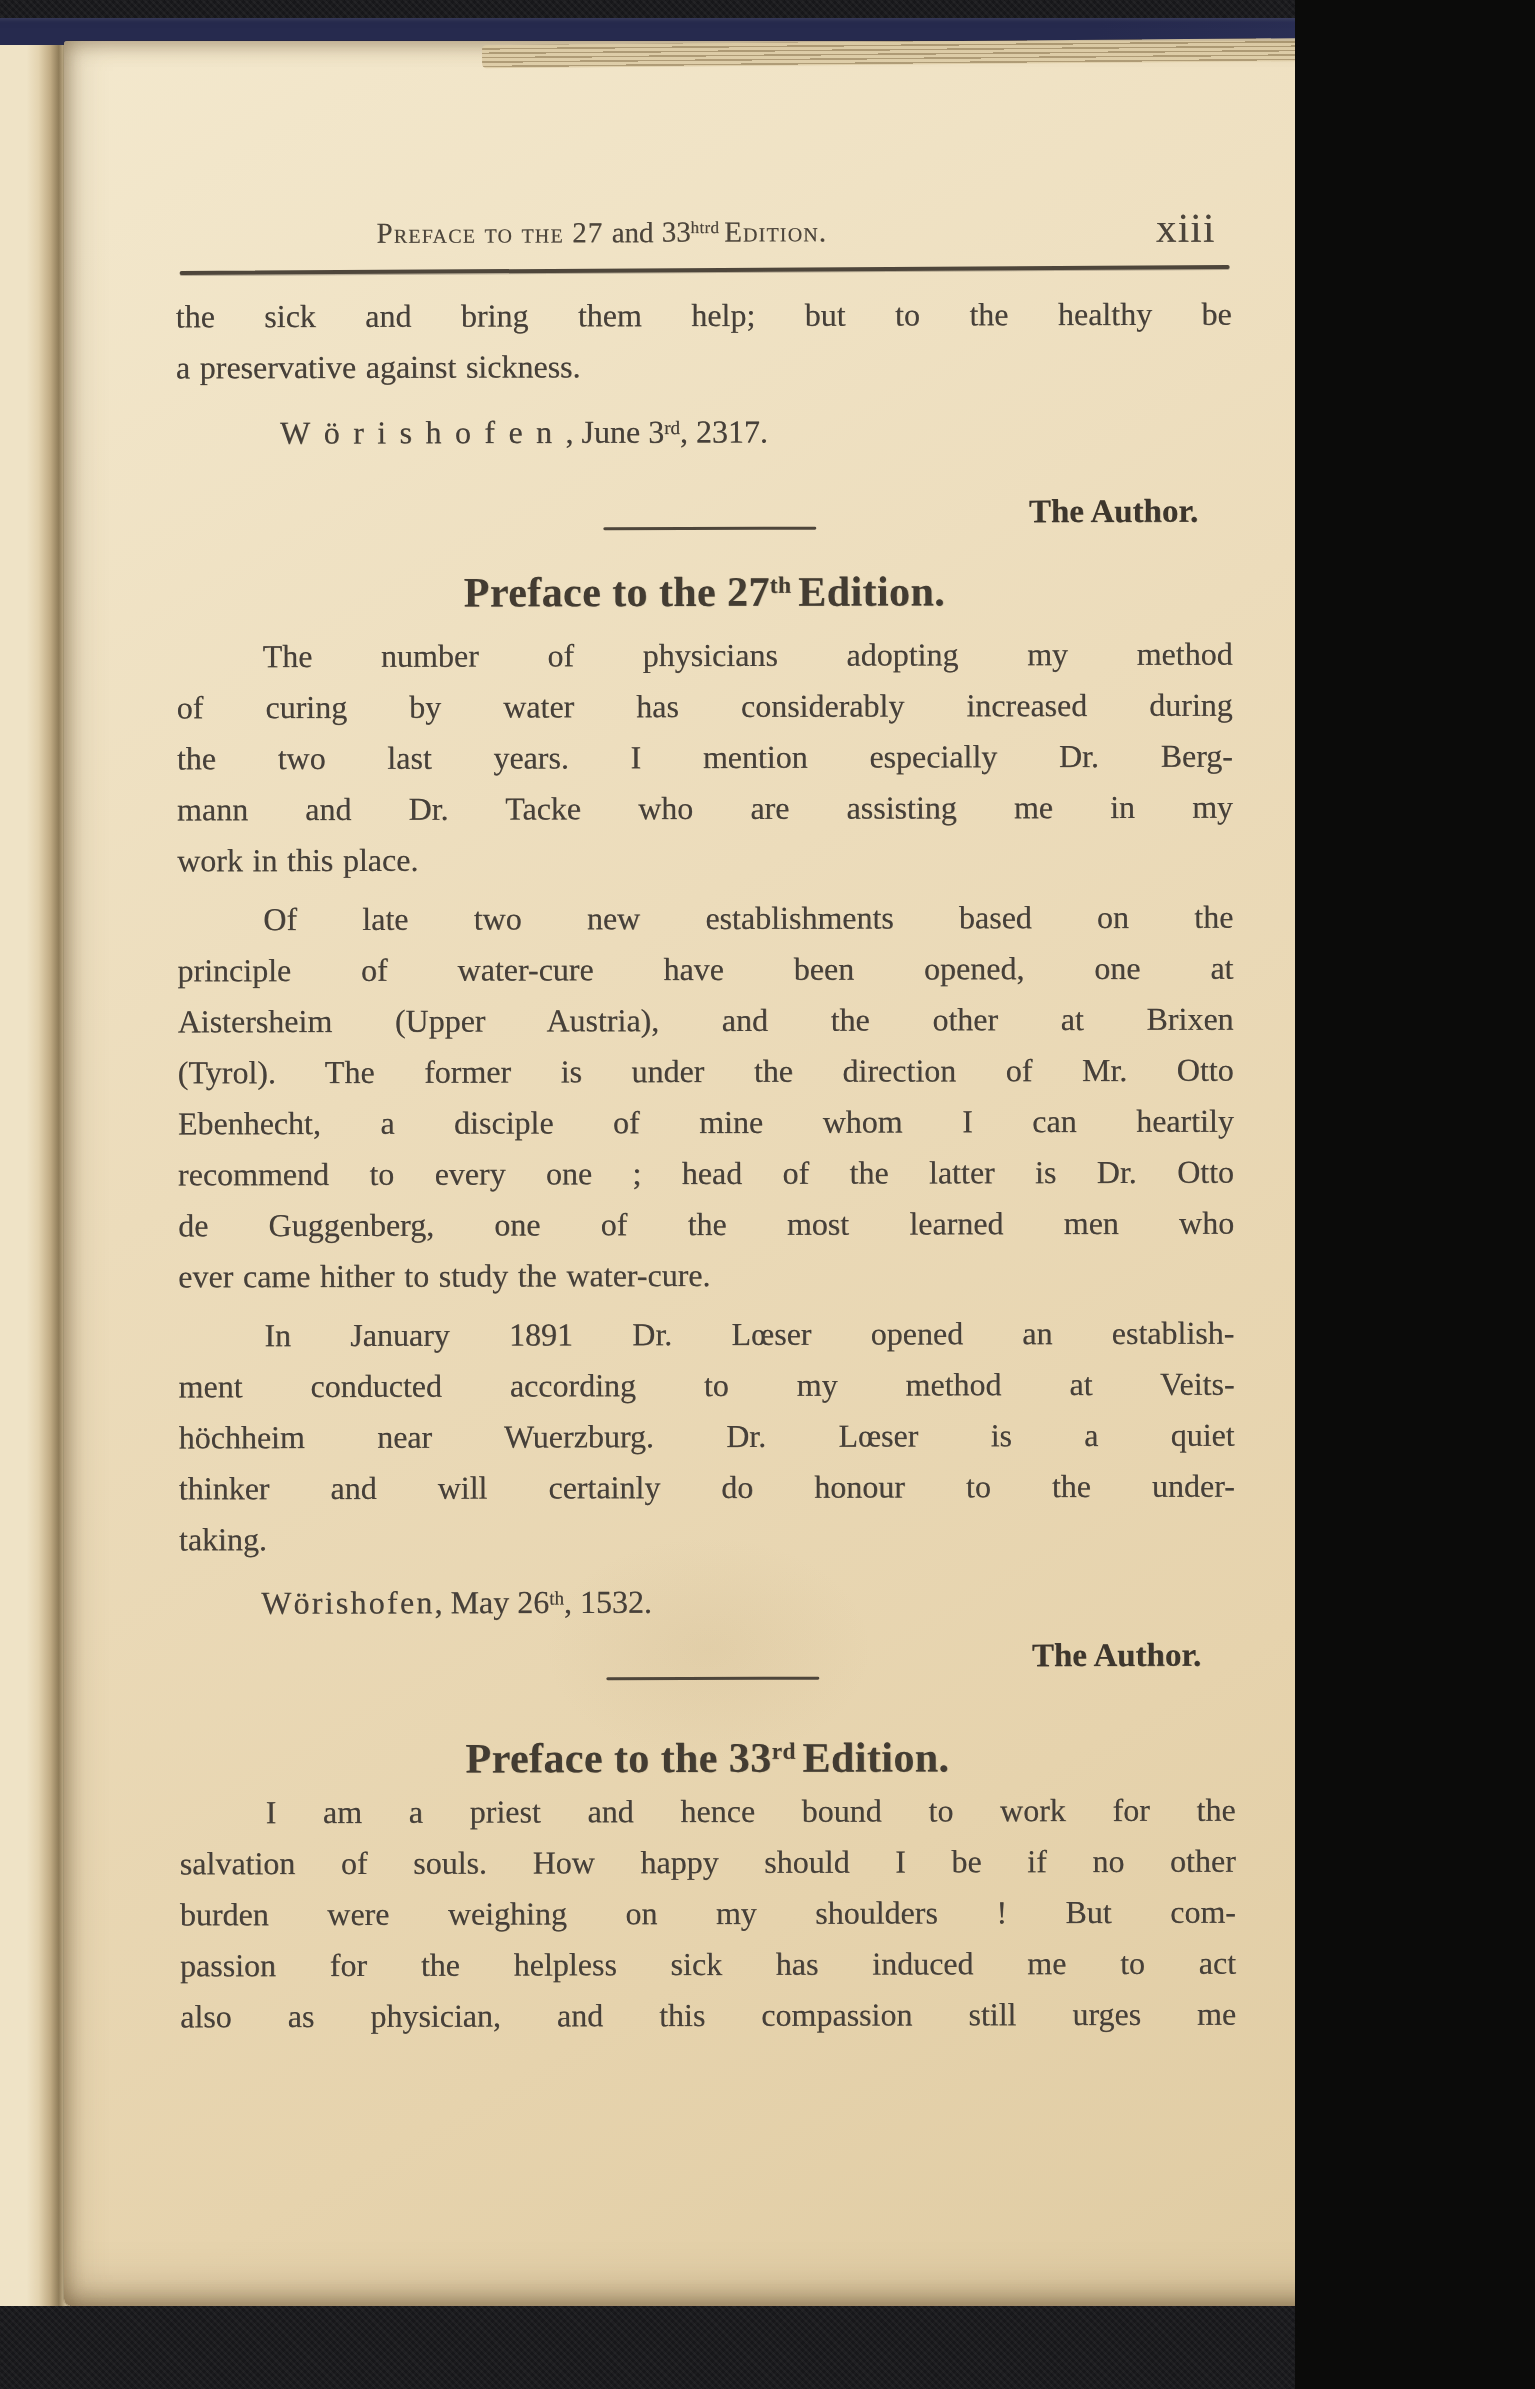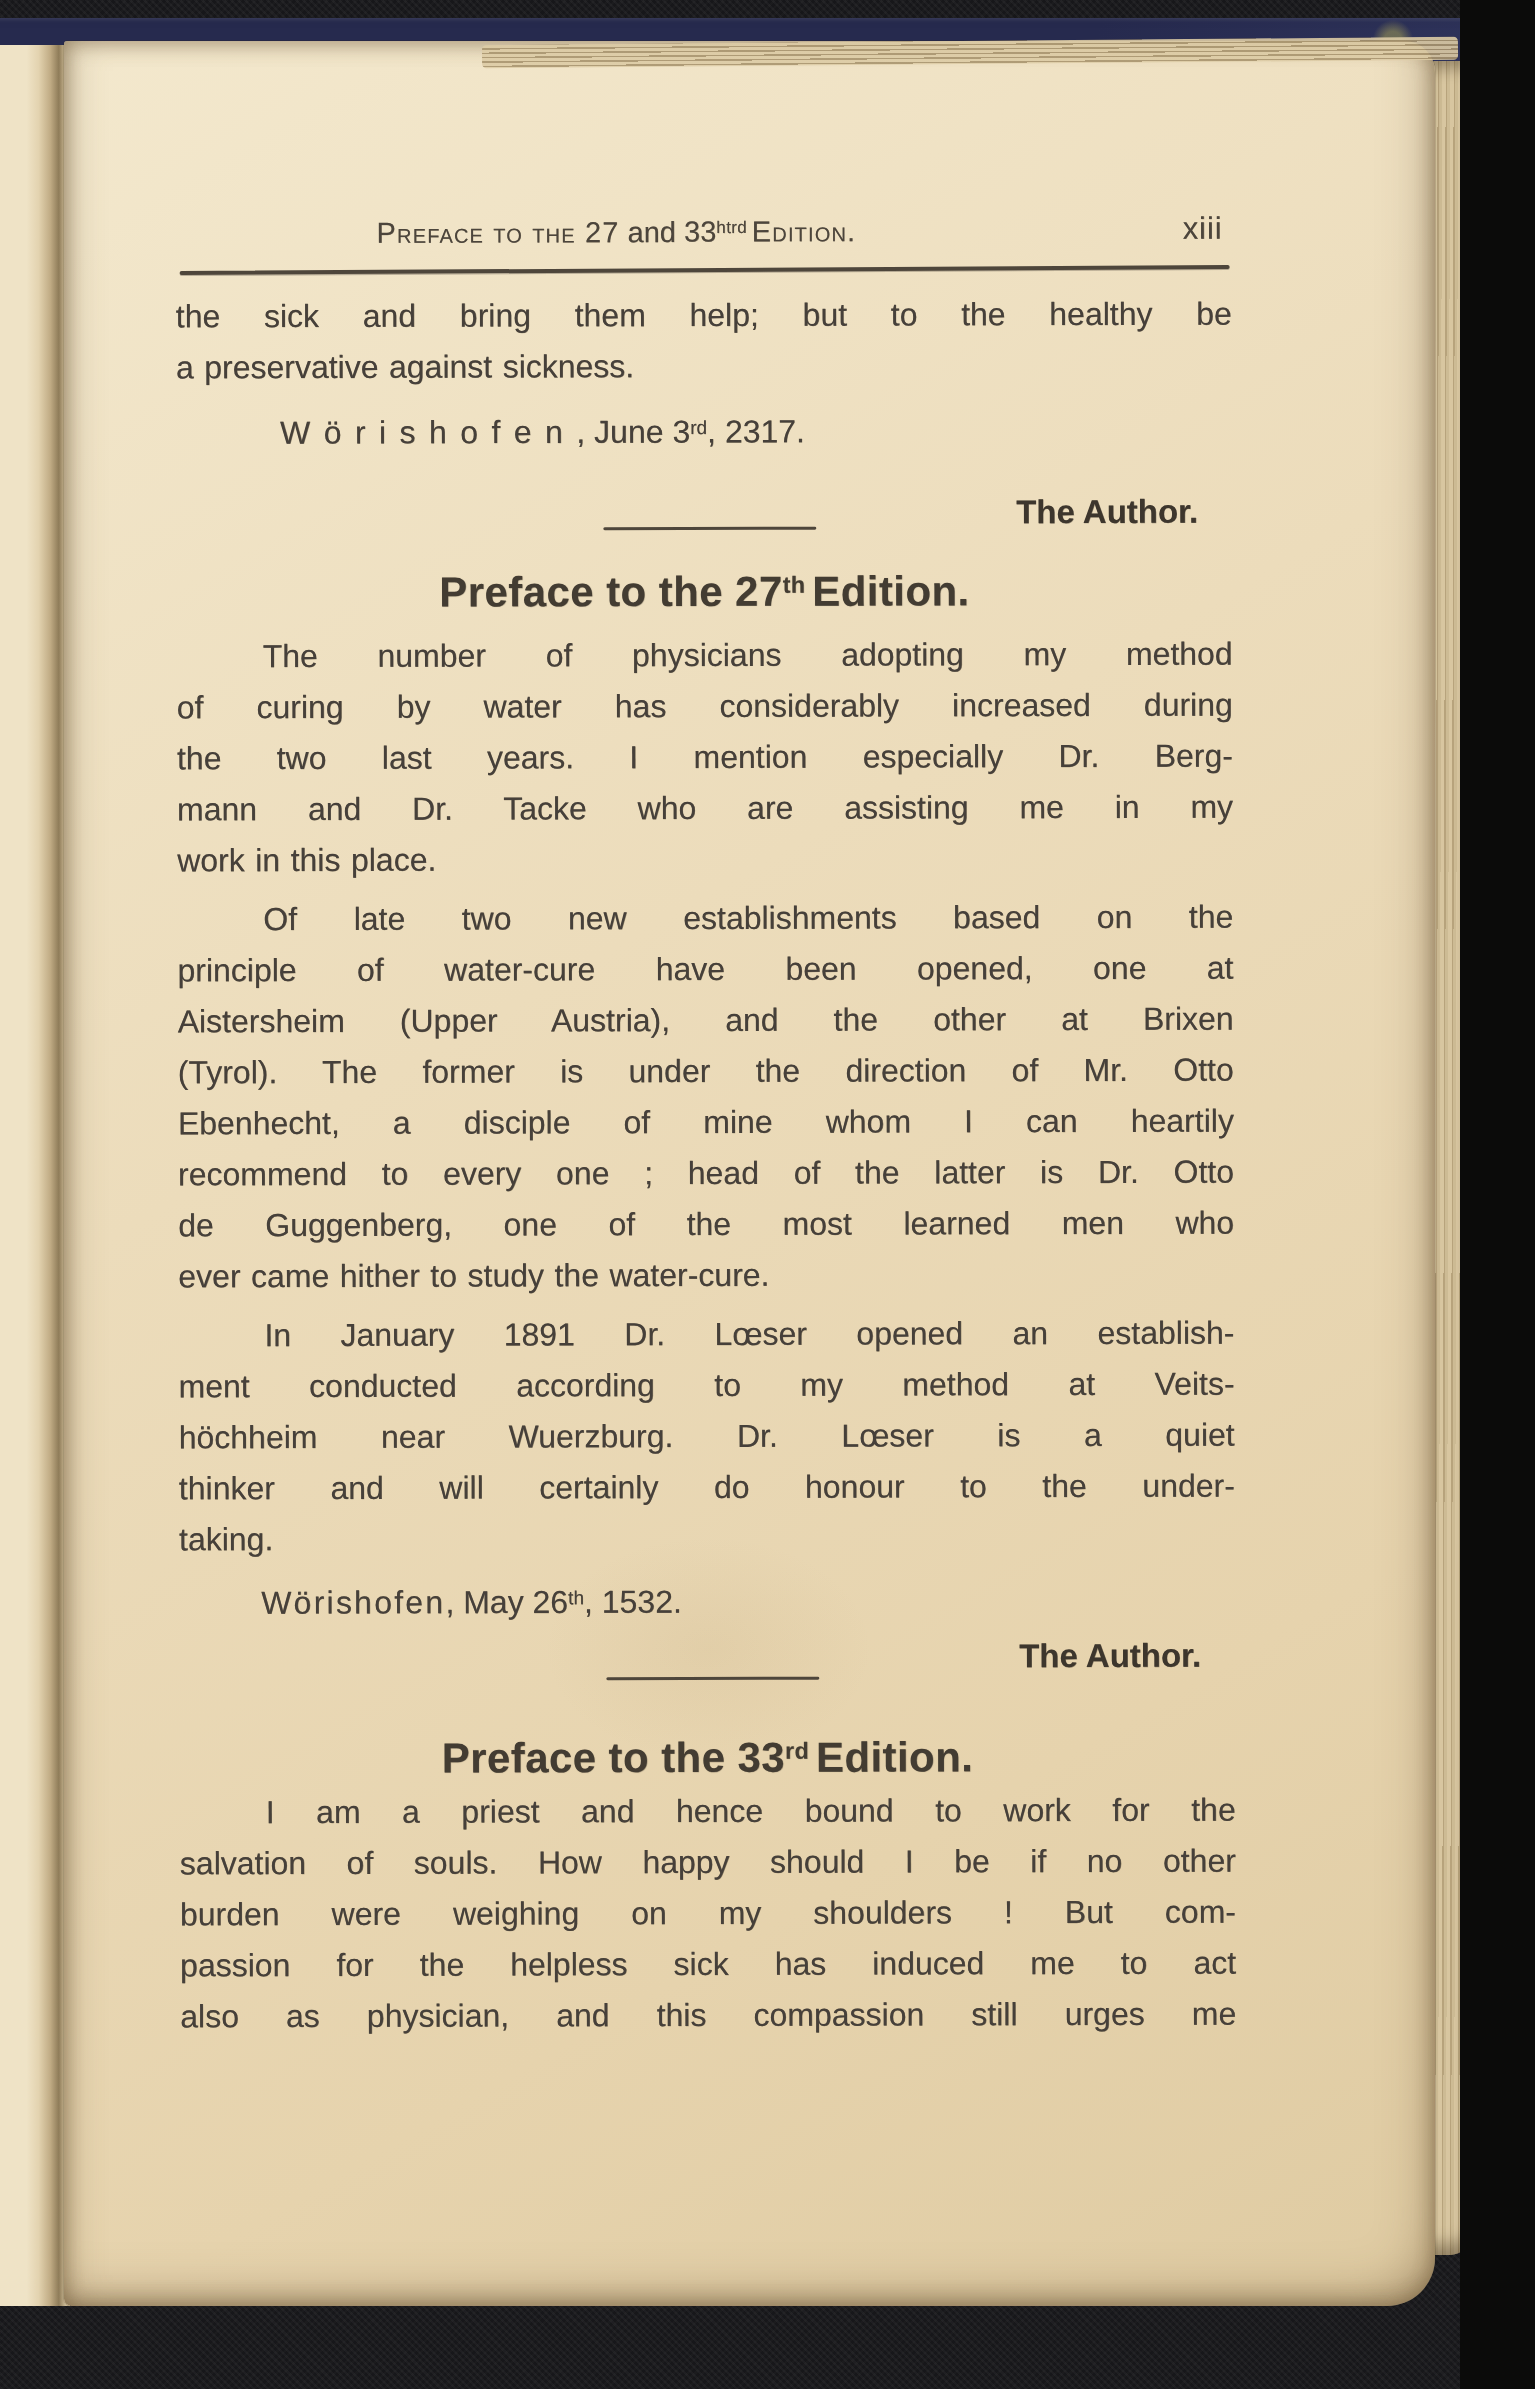--- a/index.html
+++ b/index.html
@@ -1,22 +1,22 @@
 <!DOCTYPE html>
 <html style="font-size:11.7px"><head>
 <meta charset="utf-8">
 <style>
   html,body{margin:0;padding:0;background:#0b0b0a;}
   .scan{
-    position:relative;width:1460px;height:2389px;overflow:hidden;
+    position:relative;width:1295px;height:2389px;overflow:hidden;
     background:
       repeating-linear-gradient(45deg, rgba(255,255,255,0.035) 0 2.2px, rgba(0,0,0,0) 2.2px 5.1px),
       repeating-linear-gradient(-45deg, rgba(255,255,255,0.02) 0 2.2px, rgba(0,0,0,0) 2.2px 5.1px),
       #17171a;
-    font-family:Liberation Sans, sans-serif;
+    font-family:Liberation Serif, serif;
     color:#46403a;
   }
   .cover-navy{
     position:absolute;left:-29px;top:17.5px;width:1554px;height:2224px;
     background:
       radial-gradient(circle at 91.5% 1%, rgba(160,155,85,0.55) 0 8.8px, rgba(160,155,85,0) 20.4px),
       linear-gradient(100deg,#262a4e 58%,#343963 94%,#23264a 100%);
     border-radius:1.5px 26px 22px 1.5px;
     box-shadow: inset 0 1.5px 4.4px rgba(255,255,255,0.12), inset -4.4px -7.3px 14.6px rgba(0,0,0,0.45);
   }
@@ -53,21 +53,21 @@
   .text-col{position:absolute;left:114px;top:0;width:1056px;height:100%;transform:rotate(-0.15deg);}
   .block{position:absolute;left:0;width:100%;}
   .line{font-size:32px;line-height:51px;word-spacing:0.05em;text-shadow:0.3px 0.2px 0.5px rgba(70,58,42,0.55);}
   .jl{text-align:justify;text-align-last:justify;}
   .ll{text-align:left;}
   .ind{text-indent:86px;}
   .header-line{top:166px;font-size:29px;line-height:41px;padding-left:201px;box-sizing:border-box;color:#4c453c;text-shadow:0.3px 0.2px 0.5px rgba(70,58,42,0.5);}
   .sc{font-variant:small-caps;letter-spacing:0.04em;}
   .hdr-seg{margin-right:0.28em;}
   .hdr-sup{font-size:17px;vertical-align:0.5em;letter-spacing:0.02em;}
-  .pagenum{position:absolute;right:9px;top:1.5px;font-size:31px;letter-spacing:0.03em;}
+  .pagenum{position:absolute;right:16px;top:1.5px;font-size:41px;letter-spacing:0.03em;}
   .rule{position:absolute;background:#4e463b;border-radius:2.2px;}
   .rule-top{top:227px;left:4.4px;width:1050px;height:3.7px;transform:rotate(-0.18deg);box-shadow:0 1.1px 0 rgba(78,70,59,0.35);}
   .rule-small{left:427px;width:213px;height:2.9px;}
   .date-line{font-size:32px;line-height:51px;text-shadow:0.3px 0.2px 0.5px rgba(70,58,42,0.55);}
   .sperr{letter-spacing:0.42em;}
   .sperr2{letter-spacing:0.07em;}
   .dsup{font-size:19px;vertical-align:0.45em;}
   .author{font-weight:700;font-size:33px;line-height:51px;text-align:right;padding-right:34px;box-sizing:border-box;color:#3d362d;text-shadow:0.4px 0.3px 0.6px rgba(60,50,38,0.5);}
   .heading{font-size:42px;line-height:58px;font-weight:700;text-align:center;color:#433c32;letter-spacing:0.01em;text-shadow:0.4px 0.3px 0.7px rgba(60,50,38,0.45);}
   .h-sup{font-size:23.4px;vertical-align:0.55em;}

